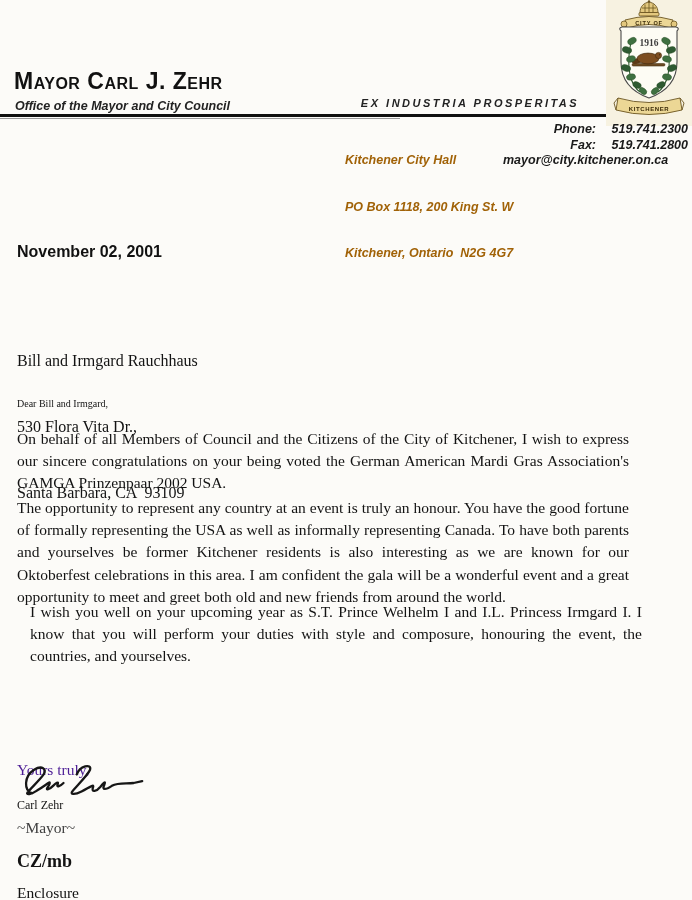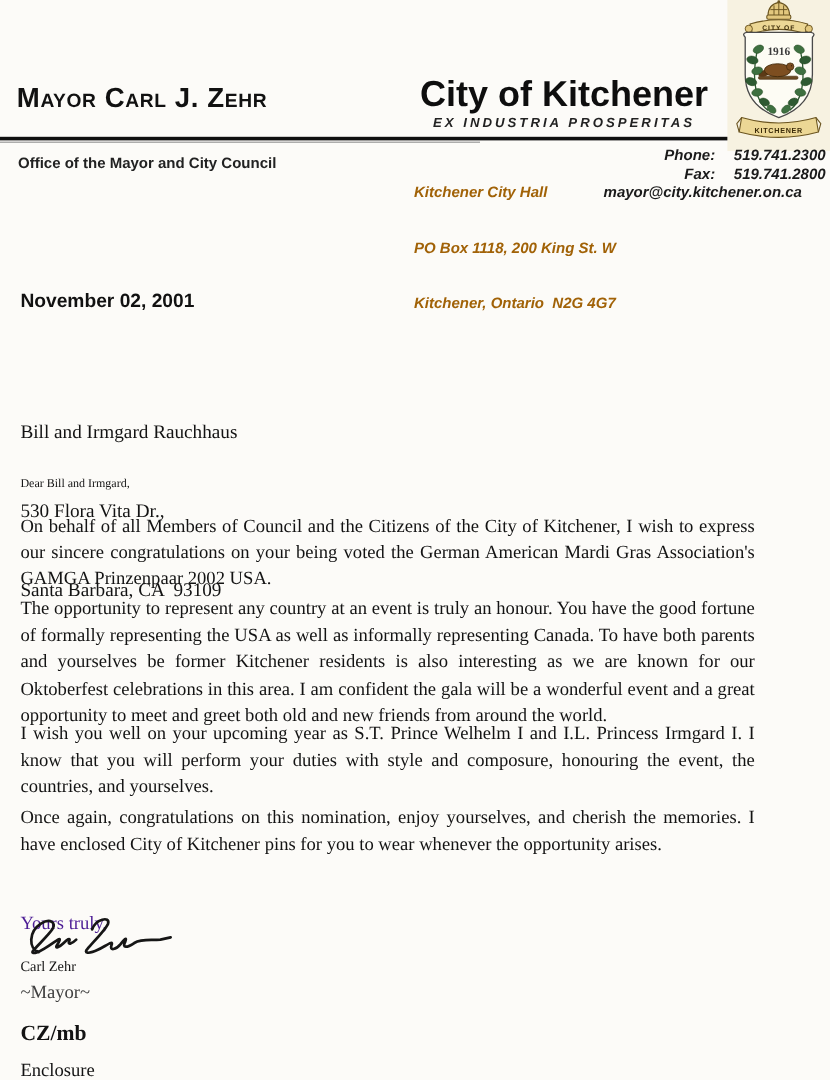--- a/index.html
+++ b/index.html
@@ -10,22 +10,22 @@
     font-family:"Liberation Serif", serif;
   }
   
   .mayor-name {
     position:absolute; left:14px; top:68px;
     font-family:"Liberation Sans", sans-serif; font-weight:700;
     font-variant:small-caps; font-size:23px; letter-spacing:.5px; color:#111;
   }
   .office-line {
     position:absolute; left:15px; top:99px;
-    font-family:"Liberation Sans", sans-serif; font-weight:700;
-    font-size:12.5px; color:#222;margin-top:30px;
+    font-family:"Liberation Sans", sans-serif; font-style:italic; font-weight:700;
+    font-size:12.5px; color:#222;
   }
   .city-title {
     position:absolute; left:342px; top:62px; width:256px; text-align:center;
     font-family:"Liberation Sans", sans-serif; font-weight:700; font-size:30px; color:#0e0e0e;
   }
   .motto {
     position:absolute; left:342px; top:97px; width:256px; text-align:center;
     font-family:"Liberation Sans", sans-serif; font-style:italic; font-weight:600;
     font-size:11px; letter-spacing:2.5px; color:#222;
   }
@@ -57,37 +57,36 @@
   }
   .recipient {
     position:absolute; left:17px; top:306px;
     font-size:16px; line-height:22px; white-space:pre-wrap; color:#131313;
   }
   .greeting { position:absolute; left:17px; top:398px; font-size:10px; color:#131313; }
   .para {
     position:absolute; left:17px; width:612px;
     font-size:15.5px; line-height:22.2px; text-align:justify; color:#131313;
   }
-  .p1 { top:428px;font-family:Liberation Serif, serif; } .p2 { top:497px; } .p3 { top:601px; } .p4 { top:671px; }
+  .p1 { top:428px;font-family:Liberation Serif, serif; } .p2 { top:497px; } .p3 { top:601px;margin-left:13px; } .p4 { top:671px; }
   .closing { position:absolute; left:17px; top:746px; font-size:15.5px; color:#4c1d95;margin-top:15px; }
   .signature { position:absolute; left:18px; top:760px; width:128px; height:46px; }
   .sender-name { position:absolute; left:17px; top:798px; font-size:12px; color:#131313; }
   .sender-title { position:absolute; left:17px; top:819px; font-size:15.5px; color:#404040; }
   .initials { position:absolute; left:17px; top:851px; font-size:18px; font-weight:700; color:#131313; }
   .enclosure { position:absolute; left:17px; top:884px; font-size:15.5px; color:#131313; }
 </style>
 </head>
 <body>
 
 <div id="page">
 
   <div class="mayor-name">Mayor Carl J. Zehr</div>
   <div class="office-line">Office of the Mayor and City Council</div>
 
-  <div class="city-title">City of Kitchener</div>
   <div class="motto">EX INDUSTRIA PROSPERITAS</div>
 
   <div class="header-rule"></div>
   <div class="header-rule-shadow"></div>
 
   <svg class="crest" viewBox="0 0 86 126" xmlns="http://www.w3.org/2000/svg">
     <rect x="0" y="0" width="86" height="126" fill="#f7f2e1"></rect>
 
     <g>
       <path d="M34,13 C34,6 38,3 43,2 C48,3 52,6 52,13 Z" fill="#e3c87e" stroke="#6b5520" stroke-width="0.9"></path>
@@ -166,21 +165,20 @@
     <div>Bill and Irmgard Rauchhaus</div>
     <div>530 Flora Vita Dr.,</div>
     <div>Santa Barbara, CA  93109</div>
   </div>
 
   <div class="greeting">Dear Bill and Irmgard,</div>
 
   <div class="para p1">On behalf of all Members of Council and the Citizens of the City of Kitchener, I wish to express our sincere congratulations on your being voted the German American Mardi Gras Association's GAMGA Prinzenpaar 2002 USA.</div>
   <div class="para p2">The opportunity to represent any country at an event is truly an honour. You have the good fortune of formally representing the USA as well as informally representing Canada. To have both parents and yourselves be former Kitchener residents is also interesting as we are known for our Oktoberfest celebrations in this area. I am confident the gala will be a wonderful event and a great opportunity to meet and greet both old and new friends from around the world.</div>
   <div class="para p3">I wish you well on your upcoming year as S.T. Prince Welhelm I and I.L. Princess Irmgard I. I know that you will perform your duties with style and composure, honouring the event, the countries, and yourselves.</div>
-  <div class="para p4">Once again, congratulations on this nomination, enjoy yourselves, and cherish the memories. I have enclosed City of Kitchener pins for you to wear whenever the opportunity arises.</div>
 
   <div class="closing">Yours truly,</div>
 
   <svg class="signature" viewBox="0 0 135 48" xmlns="http://www.w3.org/2000/svg">
     <g fill="none" stroke="#161616" stroke-width="2.4" stroke-linecap="round" stroke-linejoin="round">
       <path d="M15,35 C6,32 6,17 17,10 C25,5 31,9 27,15 C23,21 14,29 10,34 C8,37 14,36 20,32 C25,29 29,26 32,24 C35,22 33,26 31,29 C29,32 33,31 37,27 C40,24 43,22 42,25 C40,29 44,28 48,24"></path>
       <path d="M62,15 C65,6 78,3 76,10 C74,15 64,25 58,32 C54,36 59,37 67,33 C75,29 81,24 79,29 C77,34 83,33 87,28 C90,24 93,21 91,26 C88,32 93,31 99,27 C106,23 114,25 122,24 L131,22"></path>
     </g>
   </svg>
 

